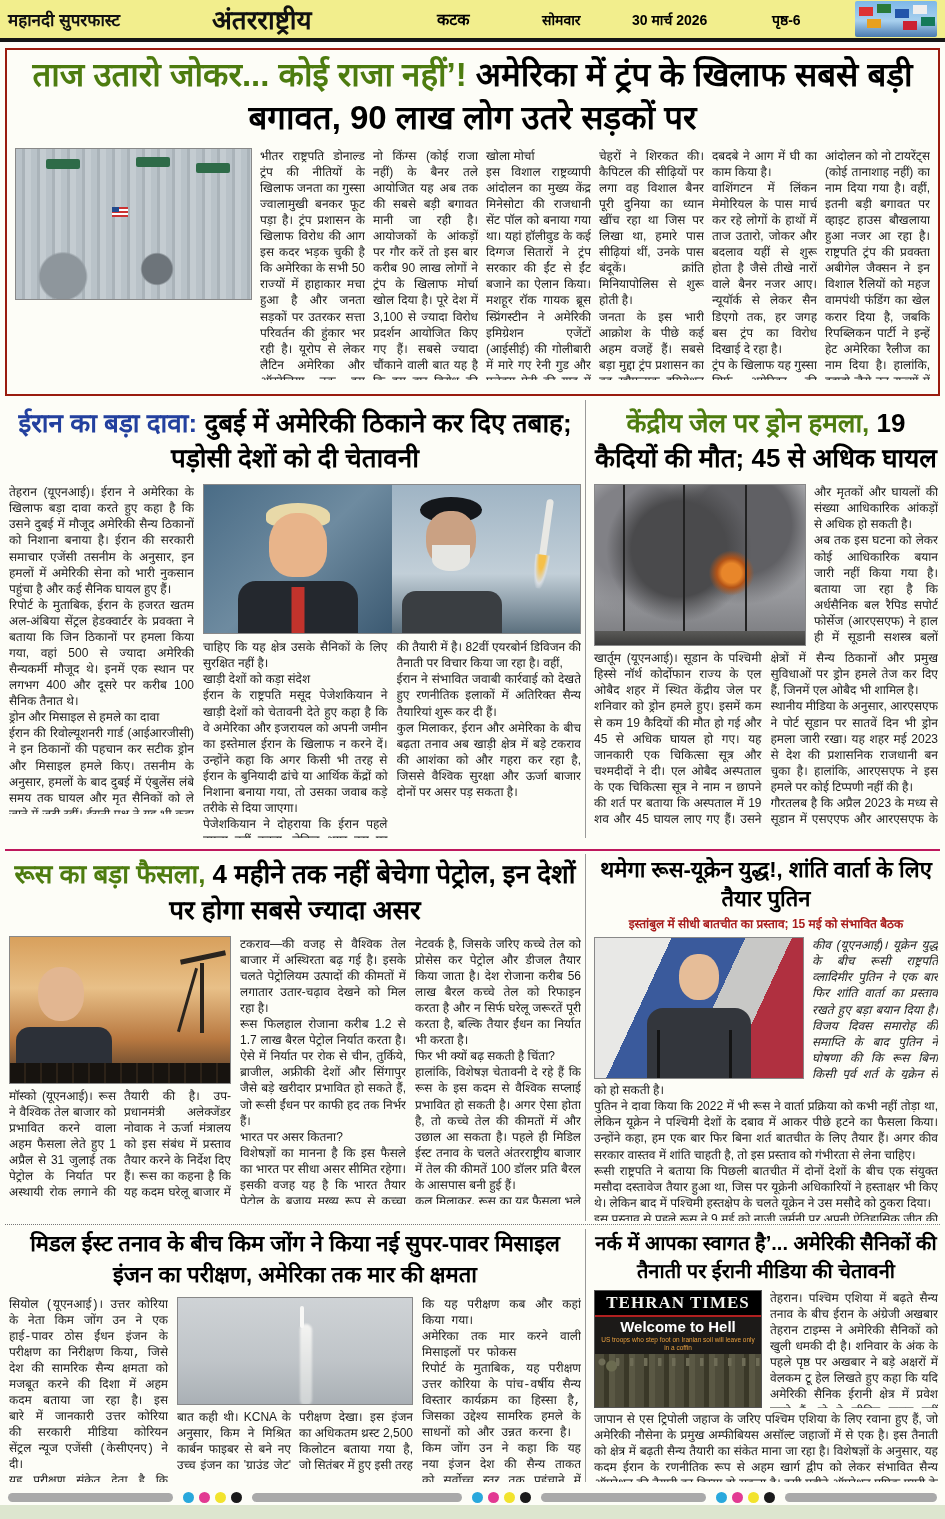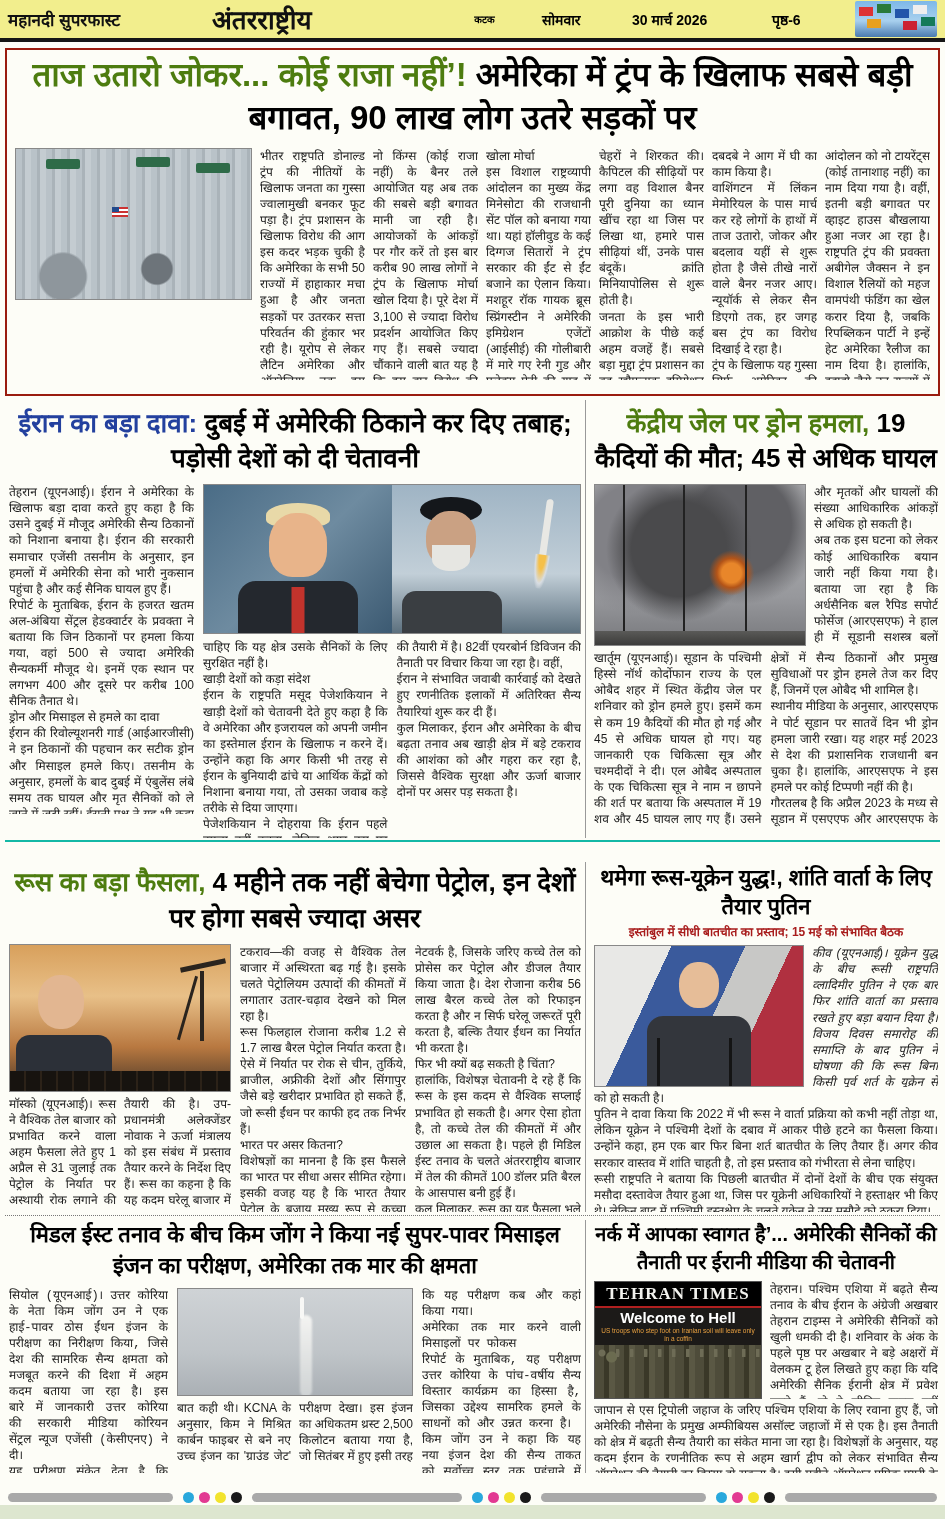--- a/index.html
+++ b/index.html
@@ -3,21 +3,21 @@
 <meta charset="utf-8">
 <style>
   * { box-sizing: border-box; margin: 0; padding: 0; }
   body { font-family: "Liberation Sans", "DejaVu Sans", sans-serif; background:#e8e8e4; }
   .page { width:945px; height:1519px; margin:0 auto; background:#fdfdf7; position:relative; overflow:hidden; }
 
   
   .masthead { height:42px; background:#f2ee8d; display:flex; align-items:center; padding:0 8px; gap:10px; border-bottom:4px solid #161616; }
   .mh-paper { font-weight:bold; font-size:17px; color:#111; width:170px; }
   .mh-section { font-weight:bold; font-size:26px; color:#111; width:215px;margin-left:24px; }
-  .mh-city { font-weight:bold; font-size:10px; width:95px;text-align:center; }
+  .mh-city { font-weight:bold; font-size:16px; width:95px; }
   .mh-day { font-weight:bold; font-size:14px; width:80px; }
   .mh-date { font-weight:bold; font-size:14px; width:130px; }
   .mh-page { font-weight:bold; font-size:14px; flex:1; }
   .mh-flags { width:82px; height:36px; border-radius:2px; position:relative; overflow:hidden;
       background:linear-gradient(180deg,#7db8e8 0%, #a8d0ee 55%, #4a7ab0 100%); }
   .mh-flags i { position:absolute; width:14px; height:9px; display:block; }
 
   
   .col, .cols2, .paras { white-space:pre-line; text-align:justify; font-size:12px; line-height:1.34; color:#1c1c1c; overflow:hidden; }
   .cols2 { column-count:2; column-gap:8px; }
@@ -73,21 +73,21 @@
       radial-gradient(circle at 70% 25%, #606064 0 26%, transparent 42%),
       radial-gradient(circle at 20% 30%, #818186 0 24%, transparent 40%),
       linear-gradient(180deg,#b9babc 0%, #97989c 70%, #77787c 100%); }
   .ph-jail .pole { position:absolute; width:2px; height:100%; background:#222; }
   .ph-jail .ground { position:absolute; bottom:0; width:100%; height:14px; background:linear-gradient(180deg,#5a5a58,#3c3c3a); }
   .s3-side { flex:1; }
   .s3-cols { display:flex; gap:9px; height:178px; }
   .s3-cols .col { flex:1; }
 
   
-  .row2 { display:flex; margin:2px 5px 0 5px; border-top:2px solid #14b8a6; padding-top:20px; height:372px; overflow:hidden; }
+  .row2 { display:flex; margin:11px 5px 0 5px; border-top:2px solid #be185d; padding-top:3px; height:372px; overflow:hidden; }
   .story4 { width:580px; flex:none; padding:0 4px; }
   .story4 h2 { text-align:center; font-size:26px; line-height:1.4; font-weight:bold; margin:2px 0 7px 0; }
   .s4-body { display:flex; gap:9px; height:268px; }
   .s4-left { width:222px; flex:none; display:flex; flex-direction:column; gap:4px; }
   .ph-russia { height:148px; background:linear-gradient(180deg,#d8a05c 0%, #e8c088 35%, #b87840 70%, #4a3828 100%); }
   .putin4-head { position:absolute; left:28px; top:30px; width:46px; height:54px; background:#e2b691; border-radius:46%; }
   .putin4-suit { position:absolute; left:6px; bottom:0; width:96px; height:56px; background:#2c3038; border-radius:14px 14px 0 0; }
   .pumpjack { position:absolute; right:26px; top:26px; width:4px; height:70px; background:#2a241e; }
   .pumpjack::before { content:""; position:absolute; left:-20px; top:-8px; width:46px; height:5px; background:#2a241e; transform:rotate(-12deg); }
   .pumpjack::after { content:""; position:absolute; left:-14px; top:4px; width:3px; height:66px; background:#2a241e; transform:rotate(16deg); }

